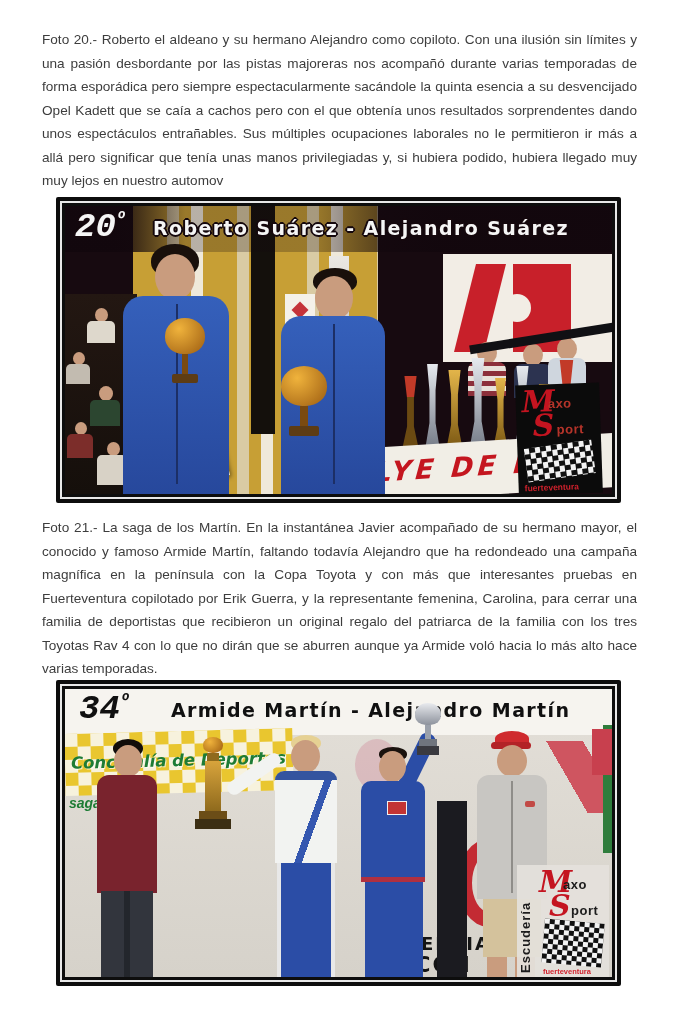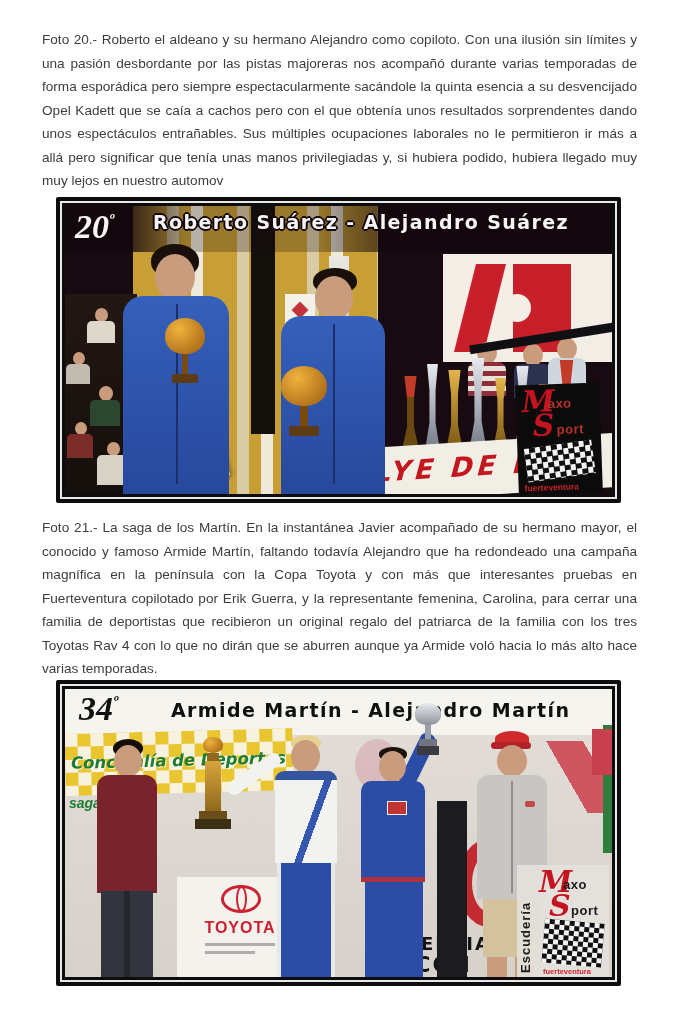--- a/index.html
+++ b/index.html
@@ -14,21 +14,21 @@
   .photo-frame{position:absolute;left:56px;width:565px;height:306px;background:var(--frame_black,#0d0d0d);
                padding:4px;box-sizing:border-box;border-radius:2px;}
   .frame1{top:197px;} .frame2{top:680px;}
   .frame-line{border:2px solid var(--frame_line,#e8e8e8);background:var(--frame_black,#0d0d0d);
               padding:3px;width:100%;height:100%;box-sizing:border-box;}
   .photo-content{position:relative;width:547px;height:288px;overflow:hidden;}
 
   .abs{position:absolute;}
 
   
-  .cap-num{font-family:Liberation Serif, serif;font-style:italic;font-weight:900;font-size:34px;line-height:1;}
+  .cap-num{font-family:Liberation Mono, monospace;font-style:italic;font-weight:900;font-size:34px;line-height:1;}
   .cap-ord{font-size:0.5em;vertical-align:super;}
   .cap-names{font-family:"DejaVu Sans",sans-serif;font-weight:900;font-size:19px;letter-spacing:1.4px;}
   .outline-w{color:#f5f5f5;text-shadow:-2px 0 #15080d,2px 0 #15080d,0 -2px #15080d,0 2px #15080d,
              -1px -1px #15080d,1px 1px #15080d,1px -1px #15080d,-1px 1px #15080d;}
   .ink-b{color:var(--caption_black,#101010);}
 
   
   .p1{background:var(--p1_dark,#170a10);}
   .p1-wall{left:68px;top:0;width:245px;height:288px;
      background:repeating-linear-gradient(90deg,var(--wall_yellow,#c79f35) 0 34px,#d9cba4 34px 46px,
@@ -221,49 +221,41 @@
           <span class="mx-M" style="left:6px;top:2px;">M</span>
           <span class="mx-word mx-red" style="left:32px;top:12px;">axo</span>
           <span class="mx-M" style="left:16px;top:26px;">S</span>
           <span class="mx-word mx-red" style="left:40px;top:38px;">port</span>
           <div class="mx-checker" style="left:8px;top:60px;width:68px;height:34px;transform:rotate(-6deg);"></div>
           <span class="mx-foot" style="left:6px;bottom:2px;">fuerteventura</span>
         </div>
 
         <div class="abs" style="left:0;top:0;width:547px;height:46px;z-index:10;">
           <span class="abs cap-num outline-w" style="left:10px;top:4px;"><span>20</span><span class="cap-ord">º</span></span>
-          <span class="abs cap-names outline-w" style="left:88px;top:5px;">Roberto Suárez - Alejandro Suárez</span>
+          <span class="abs cap-names outline-w" style="left:88px;top:11px;">Roberto Suárez - Alejandro Suárez</span>
         </div>
 
       </div>
     </div>
   </div>
 
   <p class="para para2">Foto 21.- La saga de los Martín. En la instantánea Javier acompañado de su hermano mayor, el conocido y famoso Armide Martín, faltando todavía Alejandro que ha redondeado una campaña magnífica en la península con la  Copa Toyota y con más que interesantes pruebas en Fuerteventura copilotado por Erik Guerra, y la representante femenina, Carolina, para cerrar una familia de deportistas que recibieron un original regalo del patriarca de la familia con los tres Toyotas Rav 4 con lo que  no dirán que se aburren aunque ya Armide voló hacia lo  más alto  hace varias temporadas.</p>
 
   <div class="photo-frame frame2">
     <div class="frame-line">
       <div class="photo-content p2">
 
         <div class="abs p2-capband"></div>
 
         <div class="abs p2-checker">
           <span class="sponsor-text">Concejalía de Deportes</span>
         </div>
         <span class="abs sponsor-partial">saga</span>
         <div class="abs p2-emblem"></div>
 
-        <div class="abs p2-toyota">
-          <div class="ty-oval">
-            <div class="ty-oval-in"></div>
-          </div>
-          <span class="ty-word">TOYOTA</span>
-          <div class="ty-line" style="top:66px;"></div>
-          <div class="ty-line" style="top:74px;width:50px;"></div>
-        </div>
 
         <div class="abs p2-redslash"></div>
         <div class="abs p2-redring"></div>
         <div class="abs p2-greenstrip"></div>
         <div class="abs p2-redcorner"></div>
         <span class="abs p2-word p2-ercia">ERCIA</span>
         <span class="abs p2-word p2-con">CON</span>
 
         <div class="abs p2-darkman"></div>
 

